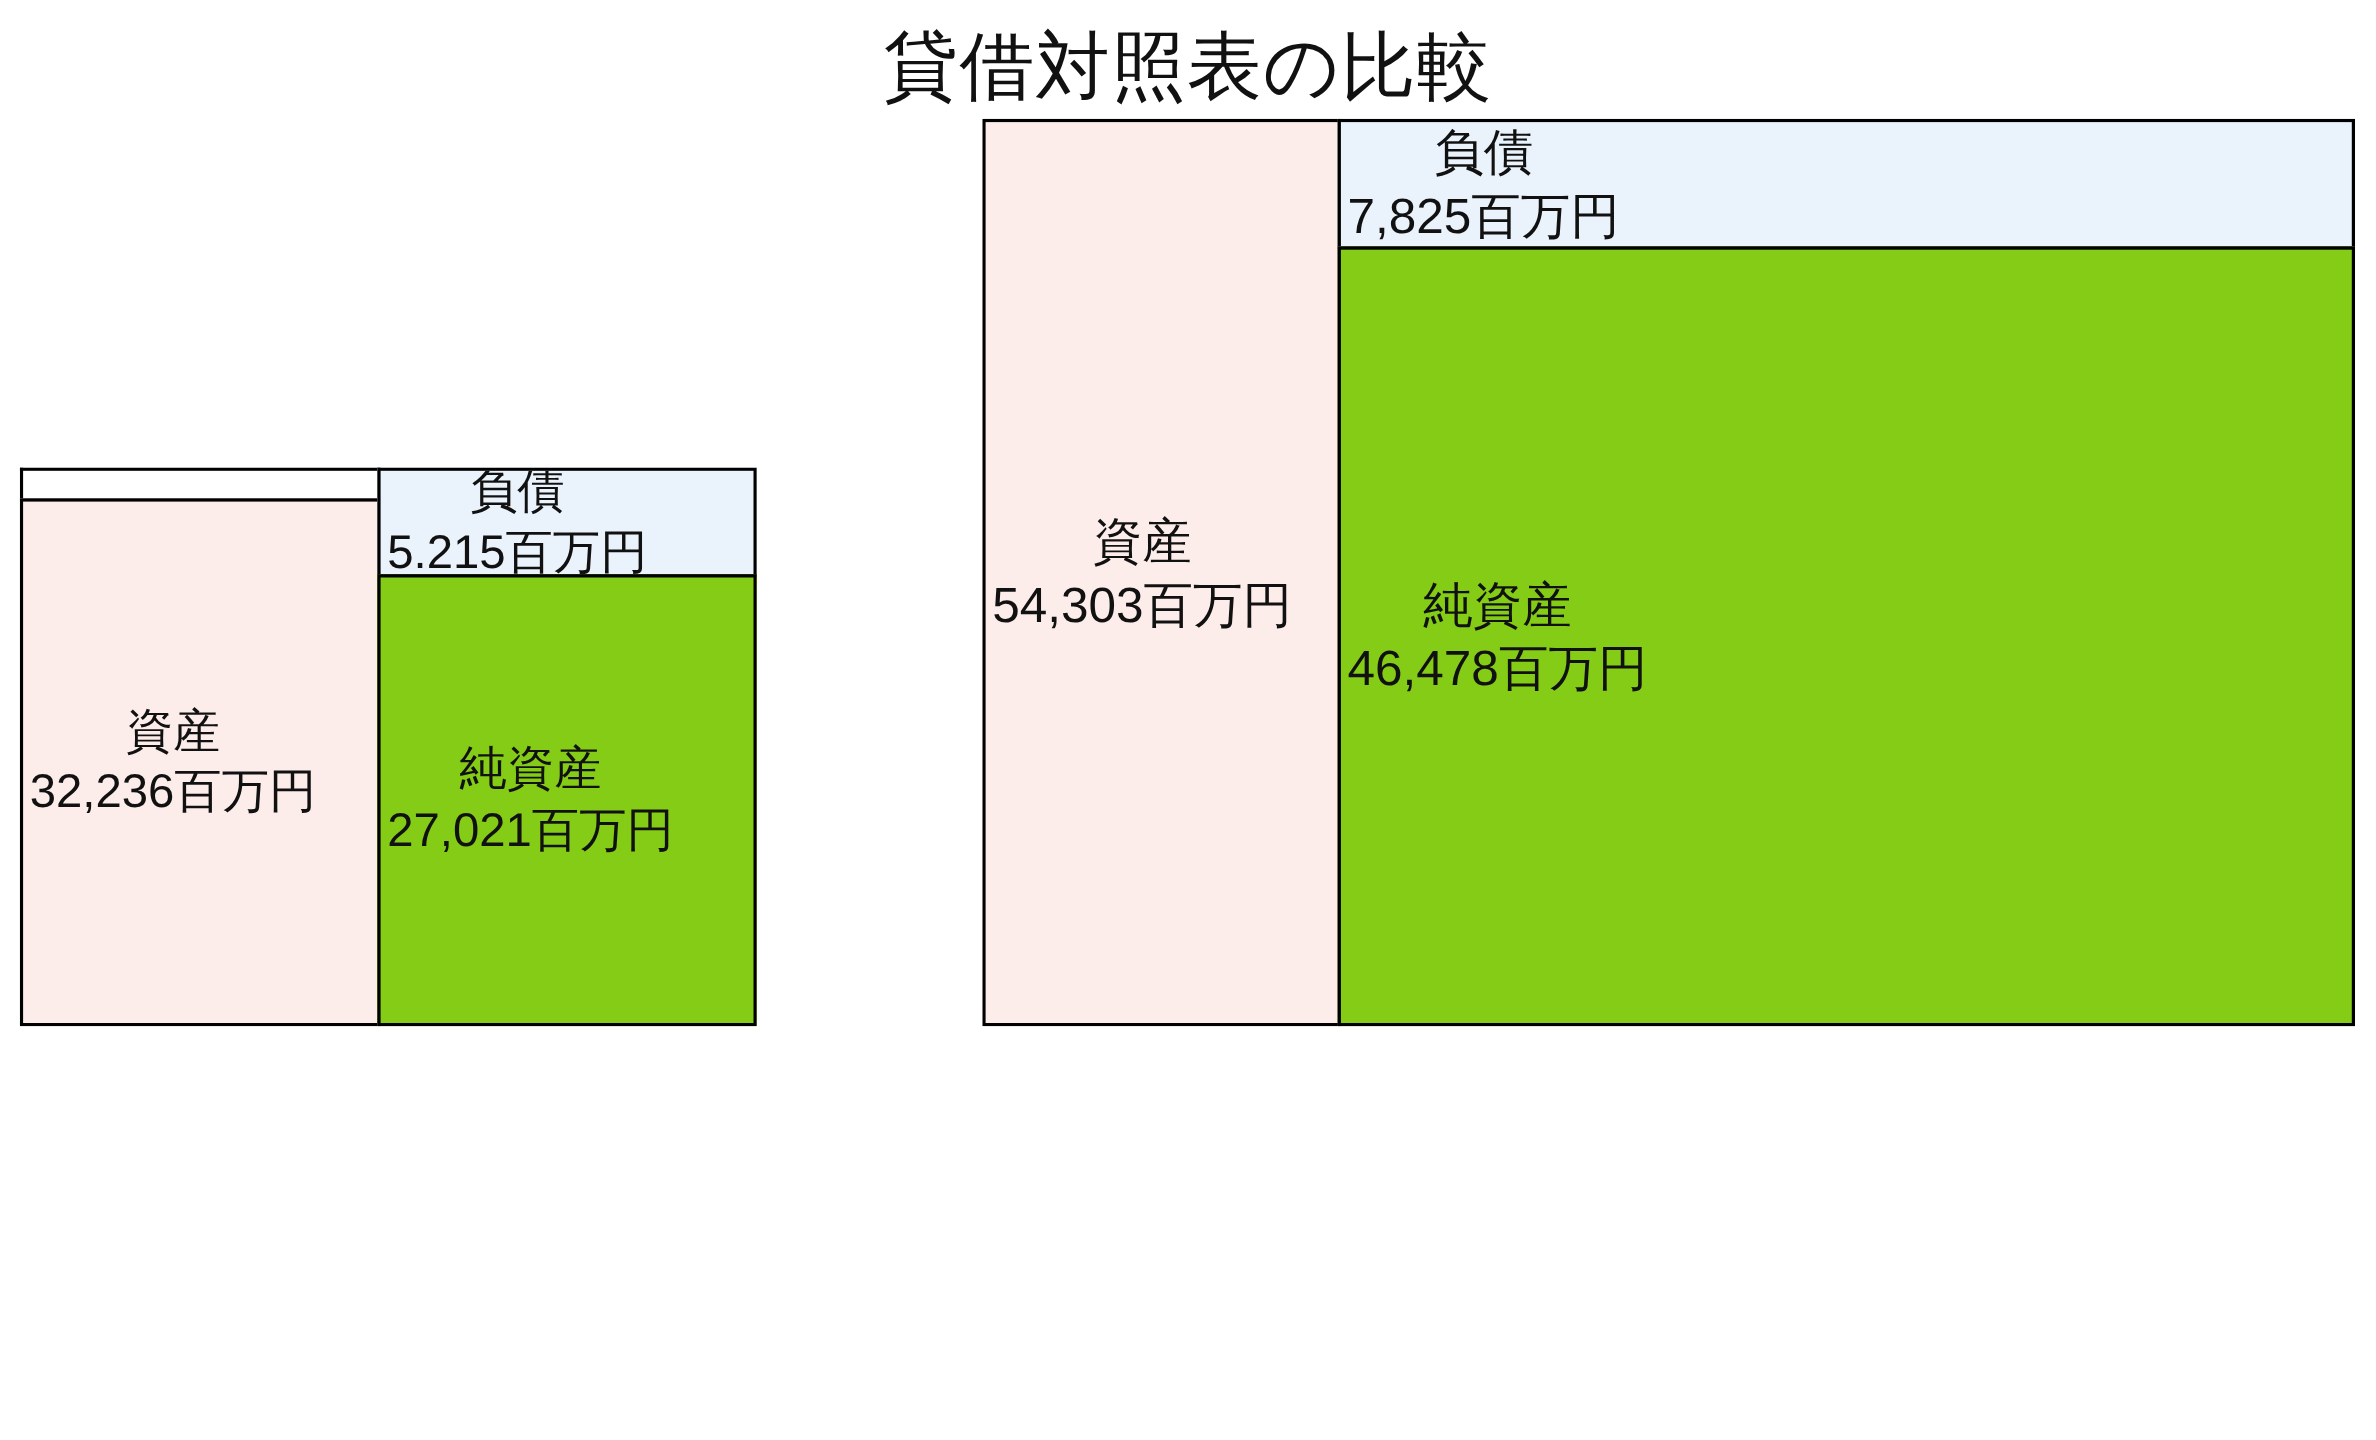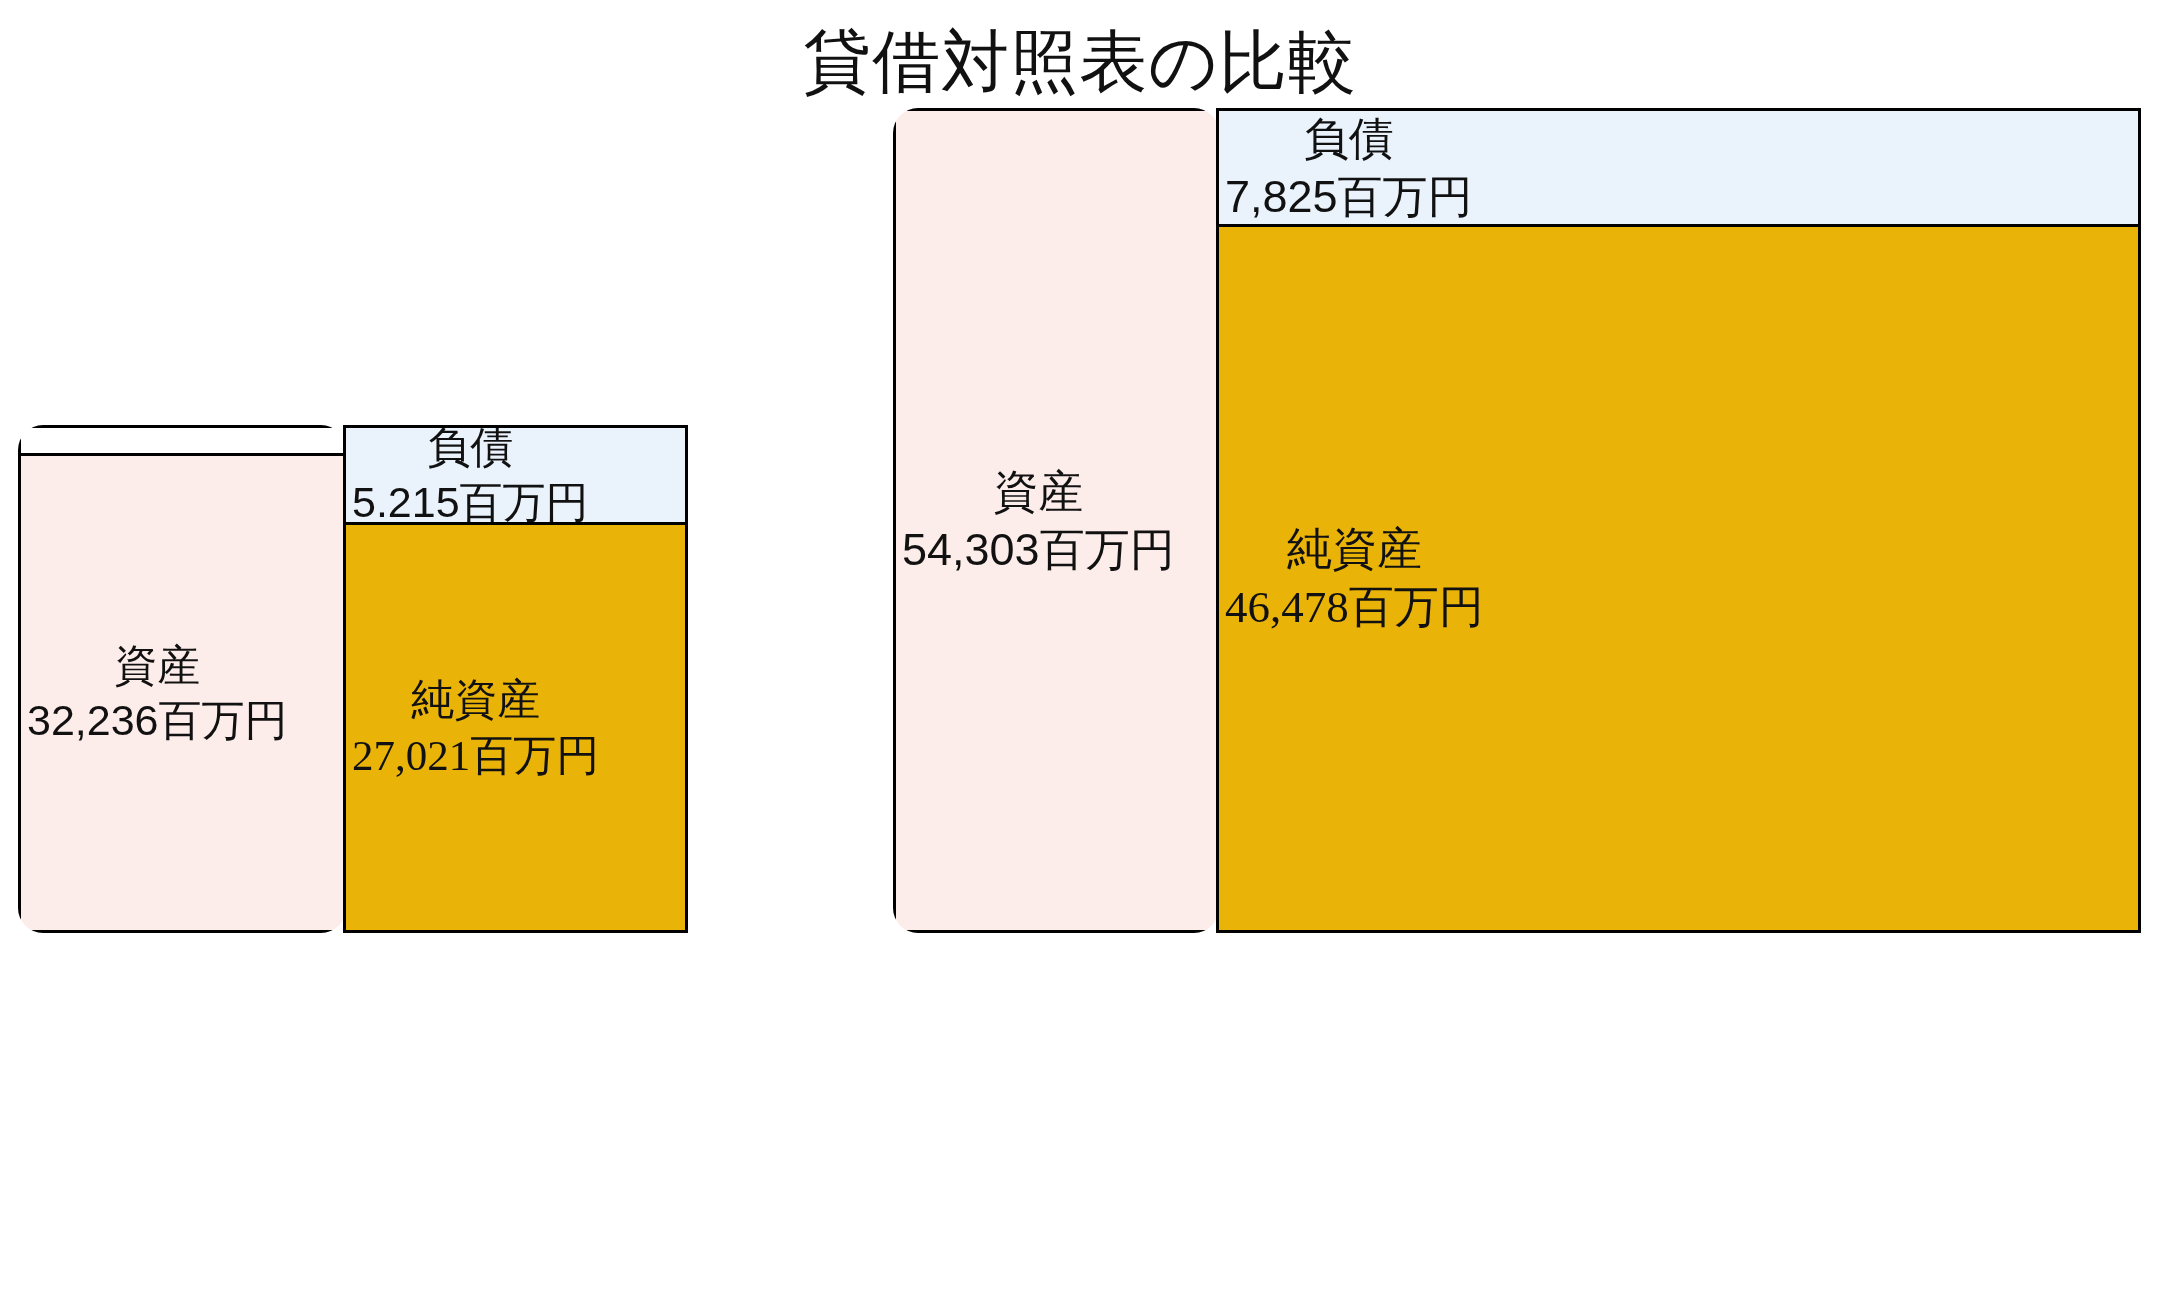--- a/index.html
+++ b/index.html
@@ -46,21 +46,21 @@
   .bs-col {
     position: absolute;
     box-sizing: border-box;
     border: 3px solid #000000;
     display: flex;
     align-items: center;
     justify-content: center;
     overflow: hidden;
   }
 
-  .bs-col.left-col  { left: 0; border-radius: 25px; }
+  .bs-col.left-col  { left: 0; }
   .bs-col.right-col { right: 0; }
 
   .seg {
     position: absolute;
     box-sizing: border-box;
     display: flex;
     align-items: center;
     justify-content: flex-start;
     text-align: center;
     overflow: hidden;
@@ -74,21 +74,21 @@
     text-align: center;
     padding: 0 6px;
   }
 
   
   #chart-left .seg-label { font-size: 43px; }
   #chart-right .seg-label { font-size: 45px; }
 
   .fill-asset   { background: #fdedea; }
   .fill-liab    { background: #eaf2fc; }
-  .fill-net     { background: #eab308; font-family: Liberation Serif, serif; }
+  .fill-net     { background: #84cc16; }
   .fill-blank   { background: #ffffff; }
 </style>
 </head>
 <body>
 
 <div id="canvas">
 
   <div id="chart-title">貸借対照表の比較</div>
 
   <div class="bs-chart" id="chart-left" style="left:18px; top:425px; width:670px; height:508px;">

